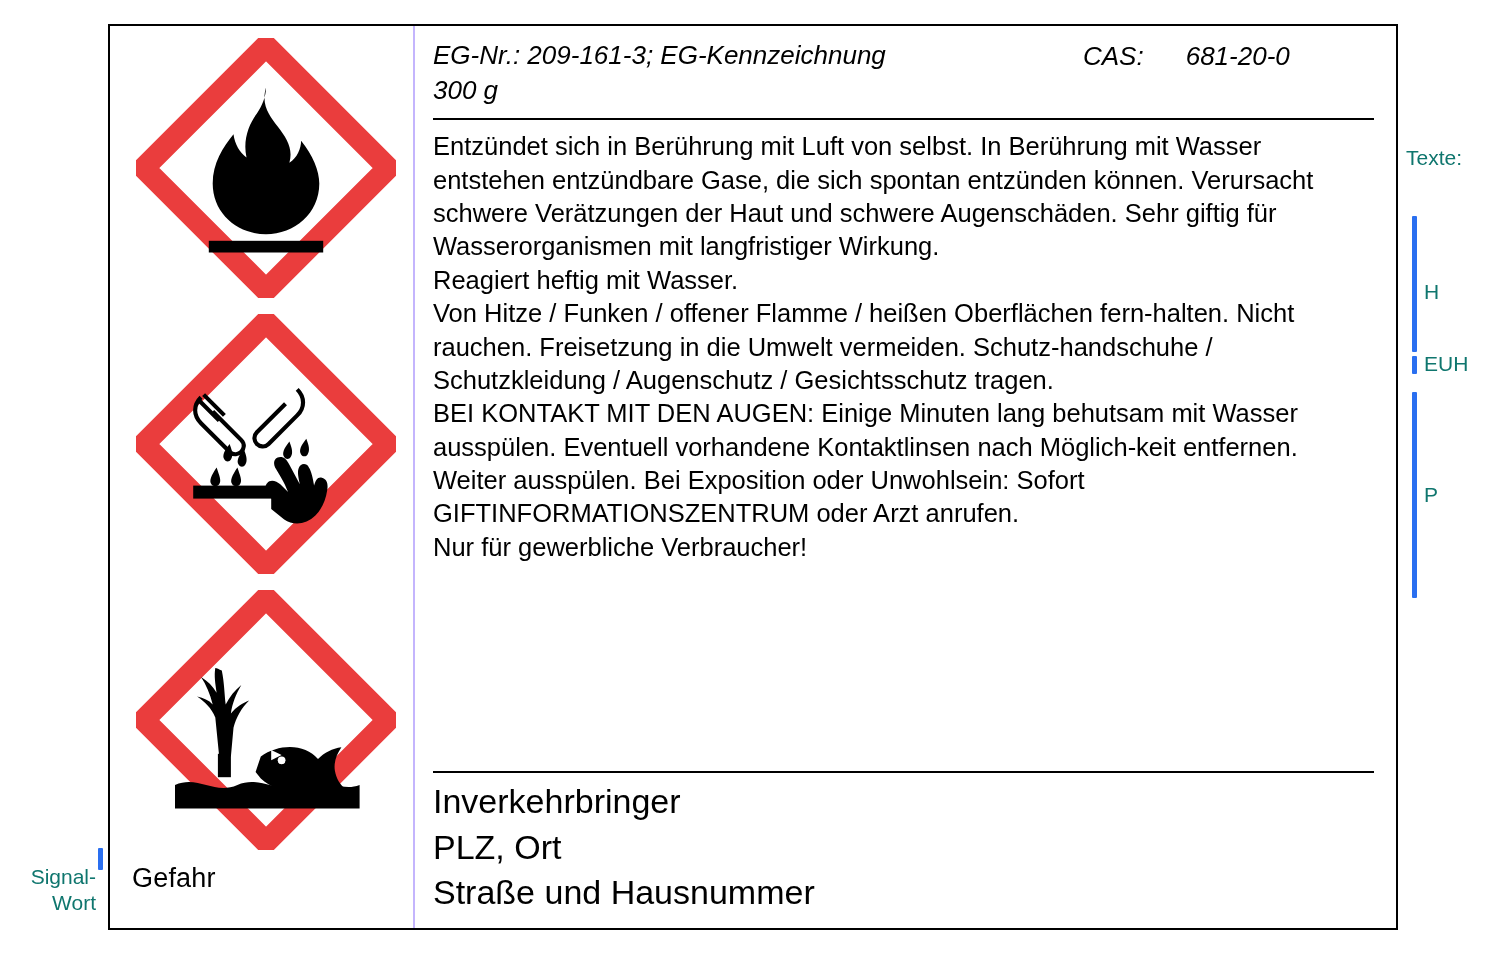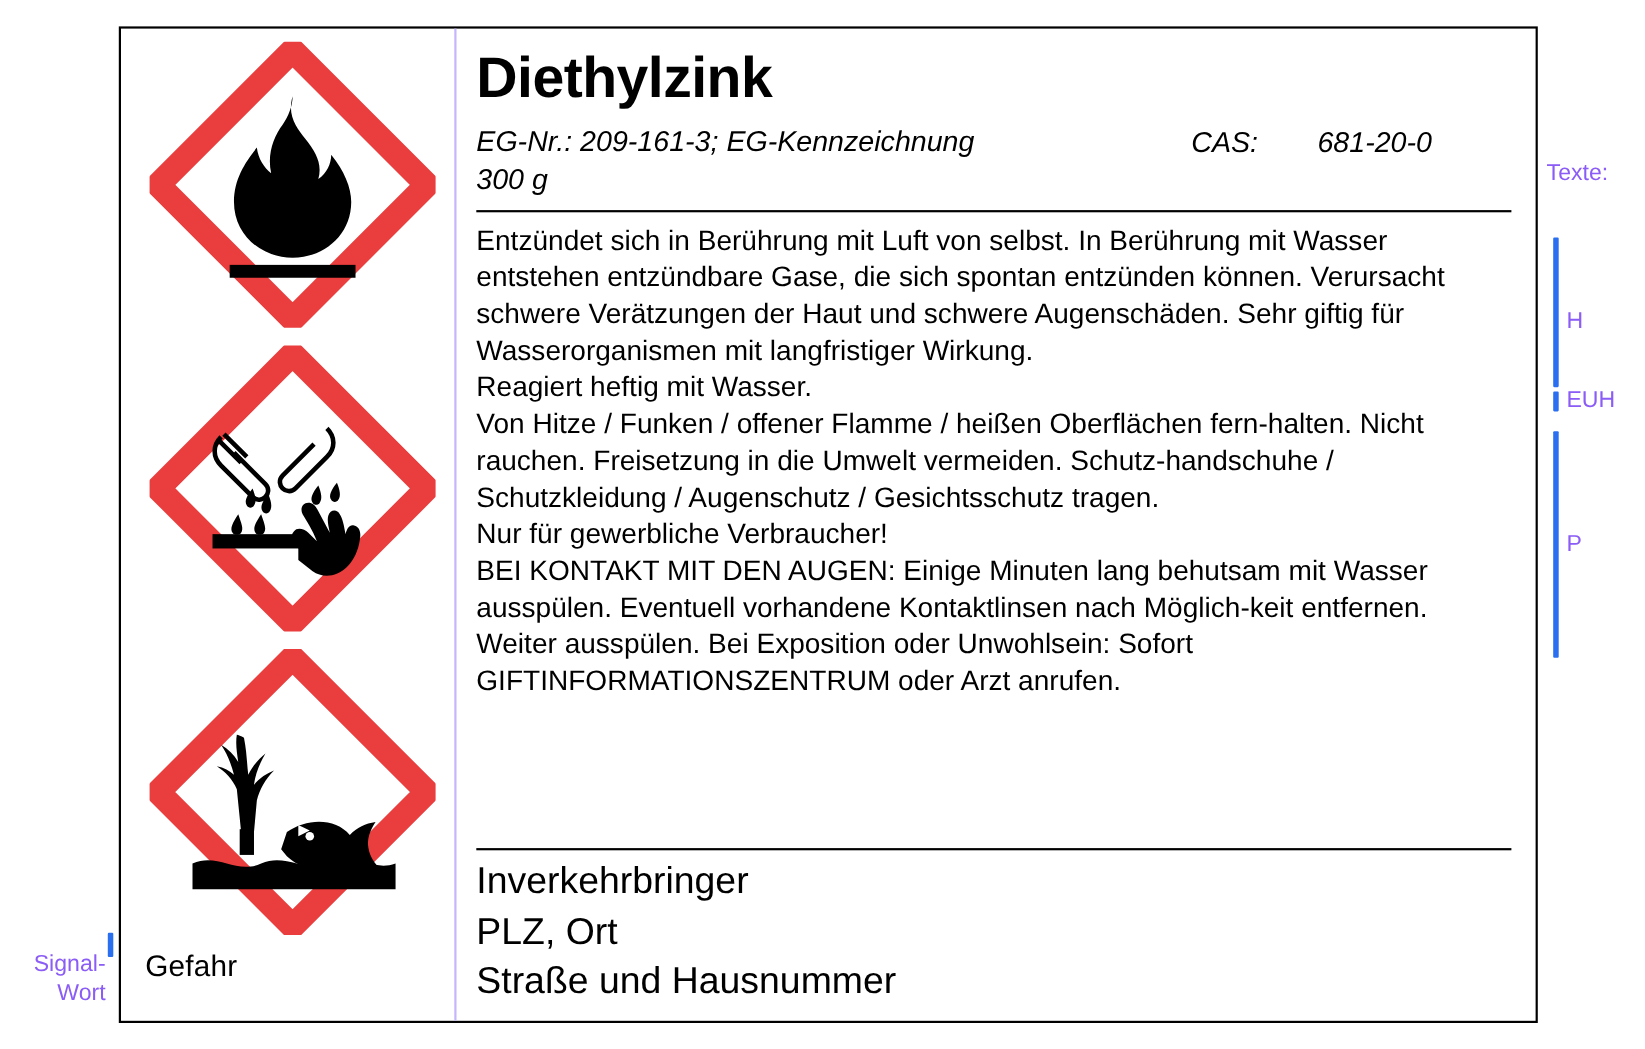--- a/index.html
+++ b/index.html
@@ -84,21 +84,21 @@
   .id-left {
     font-size: 26px;
     line-height: 1.35;
     flex: 0 0 auto;
     width: 650px;
   }
   .id-right {
     font-size: 26px;
     line-height: 1.35;
     display: flex;
-    gap: 54px;
+    gap: 42px;
     padding-top: 1px;
   }
   .cas-label { font-weight: 400; }
   .cas-value { font-weight: 400; }
 
   .rule {
     border: 0;
     border-top: 2px solid #000000;
     margin: 10px 0 0 0;
     width: 100%;
@@ -124,21 +124,21 @@
   }
   .supplier-block .line {
     font-size: 34px;
     line-height: 1.34;
   }
 
   
   .annotation {
     position: absolute;
     font-size: 21px;
-    color: #8b5cf6;
+    color: #0f766e;
     text-align: center;
   }
 
   .texte-label {
     left: 1406px;
     top: 146px;
     font-size: 21px;
   }
 
   .bracket {
@@ -224,41 +224,40 @@
           <path d="M104 123l8 4-8 4z" fill="#ffffff"></path>
         </g>
       </svg>
     </div>
 
     <div class="signal-word">Gefahr</div>
   </div>
 
   <div class="content-column">
 
-    <div class="product-title">Diethylzink</div>
 
     <div class="id-row">
       <div class="id-left">
         <div>EG-Nr.: 209-161-3; EG-Kennzeichnung</div>
         <div>300 g</div>
       </div>
       <div class="id-right">
         <span class="cas-label">CAS:</span>
         <span class="cas-value">681-20-0</span>
       </div>
     </div>
 
     <hr class="rule">
 
     <div class="hazard-text">
       <p>Entzündet sich in Berührung mit Luft von selbst. In Berührung mit Wasser entstehen entzündbare Gase, die sich spontan entzünden können. Verursacht schwere Verätzungen der Haut und schwere Augenschäden. Sehr giftig für Wasserorganismen mit langfristiger Wirkung.</p>
       <p>Reagiert heftig mit Wasser.</p>
       <p>Von Hitze / Funken / offener Flamme / heißen Oberflächen fern-halten. Nicht rauchen. Freisetzung in die Umwelt vermeiden. Schutz-handschuhe / Schutzkleidung / Augenschutz / Gesichtsschutz tragen.</p>
+      <p>BEI KONTAKT MIT DEN AUGEN: Einige Minuten lang behutsam mit Wasser ausspülen. Eventuell vorhandene Kontaktlinsen nach Möglich-keit entfernen. Weiter ausspülen. Bei Exposition oder Unwohlsein: Sofort GIFTINFORMATIONSZENTRUM oder Arzt anrufen.</p>
       <p>Nur für gewerbliche Verbraucher!</p>
-      <p>BEI KONTAKT MIT DEN AUGEN: Einige Minuten lang behutsam mit Wasser ausspülen. Eventuell vorhandene Kontaktlinsen nach Möglich-keit entfernen. Weiter ausspülen. Bei Exposition oder Unwohlsein: Sofort GIFTINFORMATIONSZENTRUM oder Arzt anrufen.</p>
     </div>
 
     <div class="supplier-block">
       <hr class="supplier-rule">
       <div class="line">Inverkehrbringer</div>
       <div class="line">PLZ, Ort</div>
       <div class="line">Straße und Hausnummer</div>
     </div>
 
   </div>

